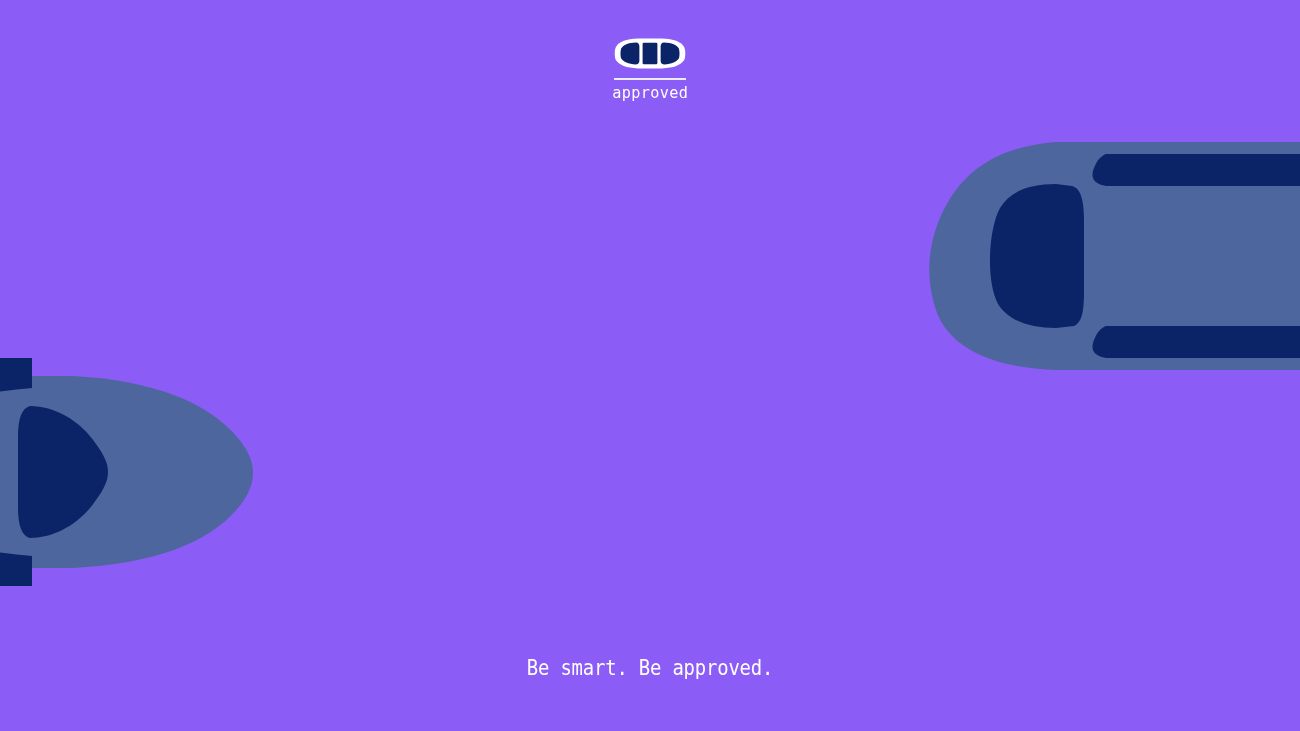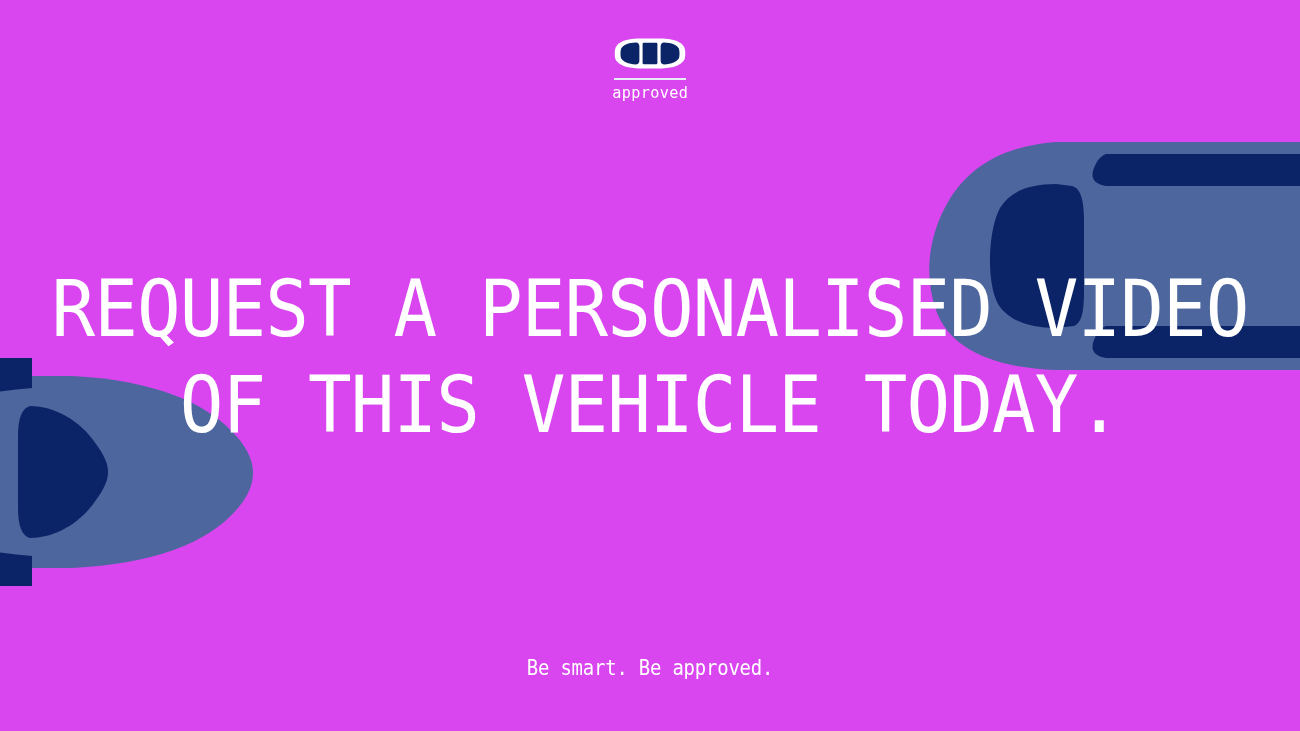--- a/index.html
+++ b/index.html
@@ -5,21 +5,21 @@
   html, body {
     margin: 0;
     padding: 0;
     background: #06174f;
   }
   #stage {
     position: relative;
     width: 1300px;
     height: 731px;
     overflow: hidden;
-    background: #d946ef;
+    background: #8b5cf6;
     font-family: "Liberation Sans", sans-serif;
   }
 
   
   .deco-car {
     position: absolute;
     pointer-events: none;
   }
   #deco-car-top-right {
     top: 140px;
@@ -216,20 +216,16 @@
         C 47.6 26.2 46.6 25.0 46.6 22.2
         L 46.6 8.8
         C 46.6 6.0 47.6 4.8 50 4.6 Z"></path>
 
       <rect fill="#0b2468" x="28.6" y="4.8" width="14.8" height="21.4" rx="1.2"></rect>
     </svg>
     <div id="brand-logo-rule"></div>
     <div id="brand-logo-word">approved</div>
   </div>
 
-  <div id="headline-block">
-    <span class="headline-line" id="headline-line-1">REQUEST A PERSONALISED VIDEO</span>
-    <span class="headline-line" id="headline-line-2">OF THIS VEHICLE TODAY.</span>
-  </div>
 
   <div id="tagline">Be smart. Be approved.</div>
 
 </div>
 
 </body></html>

